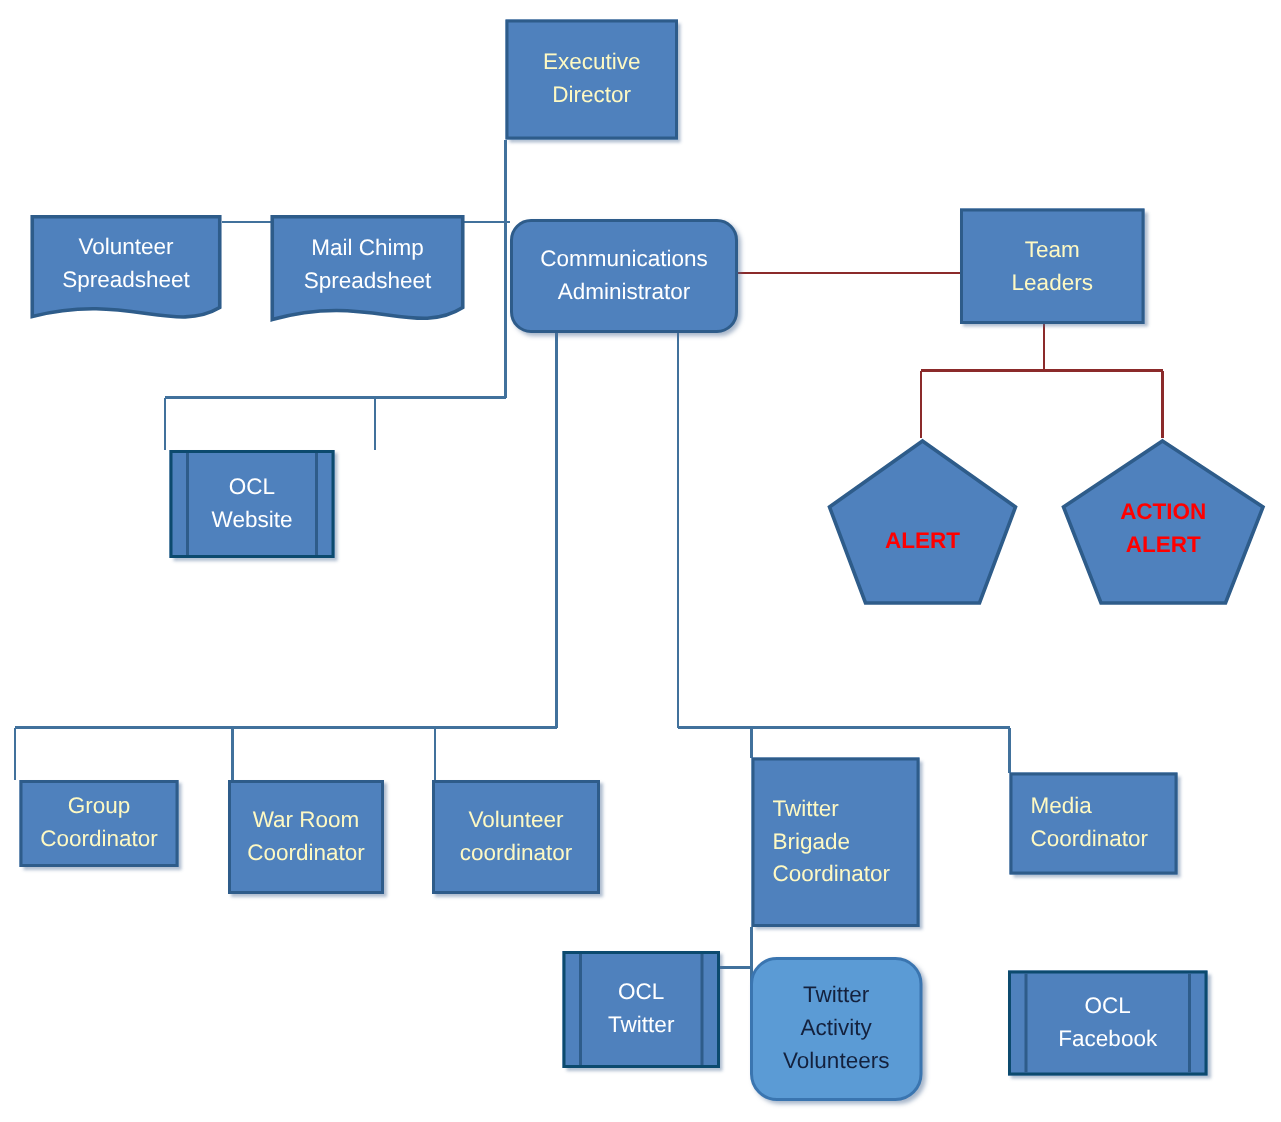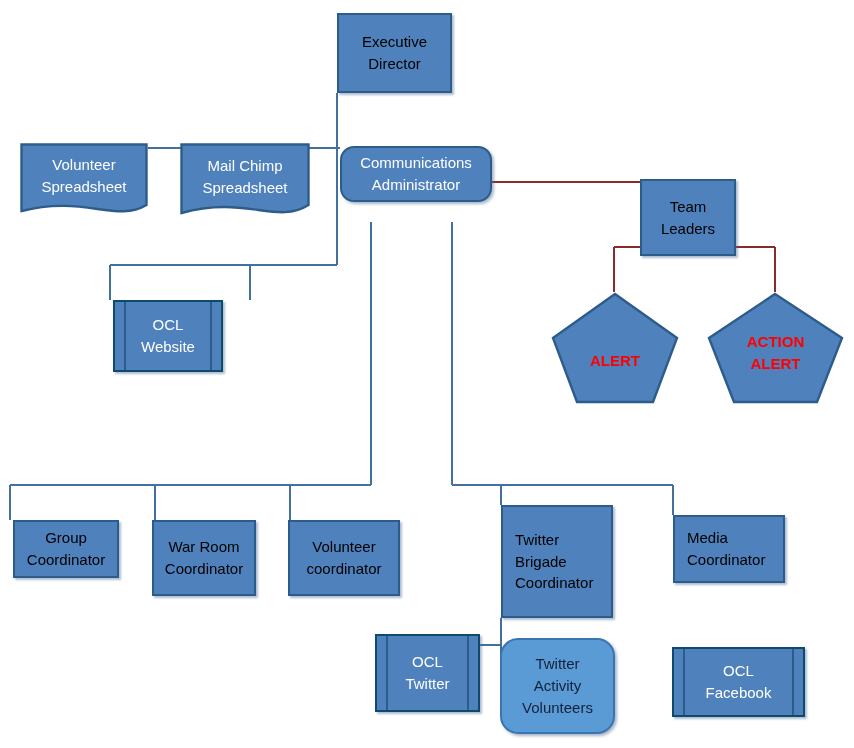--- a/index.html
+++ b/index.html
@@ -38,21 +38,21 @@
     font-size: 15px;
     z-index: 5;
   }
   
   .rect {
     background: #4F81BD;
     border: 2px solid #2E5C8A;
     box-shadow: 2px 2px 2px rgba(80,110,150,0.45);
   }
   .rect.dark-text {
-    color: #000000;
+    color: #fef9c3;
   }
   
   .round {
     background: #4F81BD;
     border: 2px solid #2E5C8A;
     border-radius: 14px;
     box-shadow: 2px 2px 3px rgba(80,110,150,0.5);
   }
   .round.light {
     background: #5B9BD5;
@@ -186,26 +186,26 @@
   </div>
 
   <div class="node doc nowrap" style="left:180px; top:143px; width:130px; height:78px;">
     <svg class="doc-svg" viewBox="0 0 130 78" preserveAspectRatio="none">
       <path d="M 1.5 1.5 L 128.5 1.5 L 128.5 62 C 97 82 65 52 1.5 70 Z" fill="#4F81BD" stroke="#2E5C8A" stroke-width="2.4"></path>
     </svg>
     <span class="doc-label">Mail Chimp
 Spreadsheet</span>
   </div>
 
-  <div class="node round nowrap" style="left:340px; top:146px; width:152px; height:56px;">
+  <div class="node round nowrap" style="left:340px; top:146px; width:152px; height:76px;">
     <span>Communications
 Administrator</span>
   </div>
 
-  <div class="node rect dark-text nowrap" style="left:640px; top:139px; width:96px; height:77px;margin-top:40px;">
+  <div class="node rect dark-text nowrap" style="left:640px; top:139px; width:123px; height:77px;">
     <span>Team
 Leaders</span>
   </div>
 
   <div class="node pent alert-one nowrap" style="left:551px; top:292px; width:128px; height:112px;">
     <svg class="pent-svg" viewBox="0 0 128 112" preserveAspectRatio="none">
       <polygon points="64,2 126,46 102,110 26,110 2,46" fill="#4F81BD" stroke="#2E5C8A" stroke-width="2.4"></polygon>
     </svg>
     <span class="pent-label">ALERT</span>
   </div>

